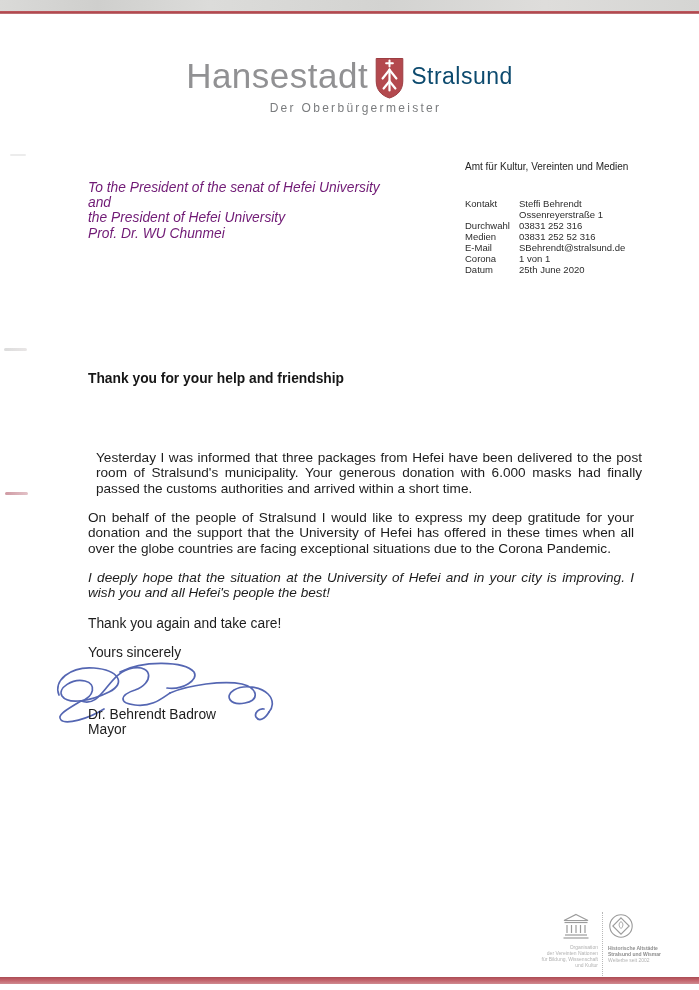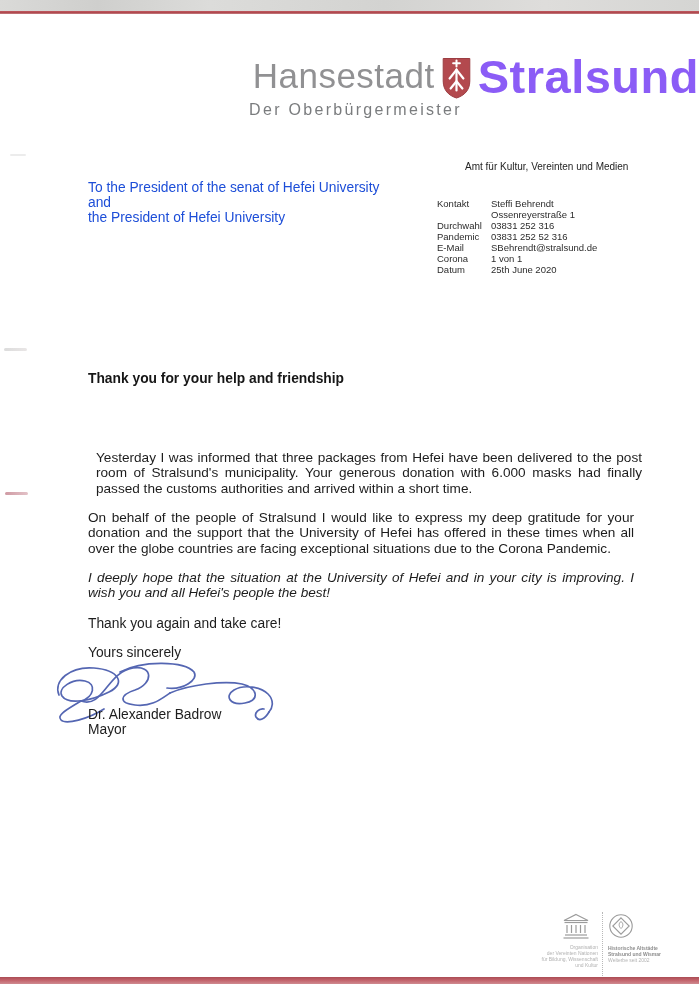--- a/index.html
+++ b/index.html
@@ -22,34 +22,34 @@
     position:absolute; left:0; top:977px; width:699px; height:7px;
     background:linear-gradient(180deg,#aa4d55 0%,#c2626a 45%,#d08a90 100%);
   }
   .fold { position:absolute; border-radius:2px; }
   .fold-1 { left:10px; top:154px; width:16px; height:2px; background:#ececec; }
   .fold-2 { left:4px;  top:348px; width:23px; height:3px; background:linear-gradient(90deg,#dcdcdc,#e9e6e6); }
   .fold-3 { left:5px;  top:492px; width:23px; height:3px; background:linear-gradient(90deg,#cf9aa3,#e3c2c8); }
 
   
   .brand { position:absolute; left:0; top:56px; width:699px; text-align:center; }
-  .brand-line { display:flex; justify-content:flex-end; align-items:center; gap:7px; height:40px; }
+  .brand-line { display:flex; justify-content:center; align-items:center; gap:7px; height:40px; }
   .brand-light { font-size:35px; color:#919193; letter-spacing:0.5px; }
-  .brand-bold  { font-size:47px; color:#8b5cf6; font-weight:700; letter-spacing:0.5px; }
+  .brand-bold  { font-size:23px; color:#0c4a6e; font-weight:400; letter-spacing:0.5px; }
   .shield { width:29px; height:42px; position:relative; top:2px; flex:0 0 auto; }
-  .brand-sub { margin-top:5px; font-size:16px; letter-spacing:2.3px; color:#7a7c7e;padding-left:12px; }
+  .brand-sub { margin-top:5px; font-size:12px; letter-spacing:2.3px; color:#7a7c7e;padding-left:12px; }
 
   
   .department { position:absolute; left:465px; top:161px; font-size:10px; color:#242424; }
-  .contact { position:absolute; left:437px; top:198px; font-size:9.5px; line-height:11px; color:#2c2c2c; }
+  .contact { position:absolute; left:465px; top:198px; font-size:9.5px; line-height:11px; color:#2c2c2c; }
   .crow { white-space:nowrap; }
   .clabel { display:inline-block; width:54px; }
 
   
-  .recipient { position:absolute; left:88px; top:180px; font-size:13.8px; line-height:15.2px; color:#1d4ed8; }
+  .recipient { position:absolute; left:88px; top:180px; font-size:13.8px; line-height:15.2px; color:#701a75;font-style:italic; }
 
   
   .subject    { position:absolute; left:88px; top:371px; font-size:13.8px; font-weight:700; color:#161616; }
   .salutation { position:absolute; left:88px; top:407px; font-size:13.8px; line-height:14.8px; }
   .para  { position:absolute; left:88px; width:546px; font-size:13.6px; line-height:15.3px; text-align:justify; color:#1d1d1d; }
   .p1 { top:450px;margin-left:8px; } .p2 { top:510px; } .p3 { top:570px;font-style:italic; }
   .thanks  { position:absolute; left:88px; top:616px; font-size:13.8px; }
   .closing { position:absolute; left:88px; top:645px; font-size:13.8px;text-align:right; }
   .signature-svg { position:absolute; left:48px; top:659px; width:238px; height:66px; }
   .sig-block { position:absolute; left:88px; top:707px; font-size:13.8px; line-height:15.2px; }
@@ -96,34 +96,35 @@
     </div>
     <div class="brand-sub">Der Oberbürgermeister</div>
   </header>
 
   <div class="department">Amt für Kultur, Vereinten und Medien</div>
 
   <div class="recipient">
     <div>To the President of the senat of Hefei University</div>
     <div>and</div>
     <div>the President of Hefei University</div>
+    <div>Prof. Dr. WU Chunmei</div>
   </div>
 
   <div class="contact">
     <div class="crow">
       <span class="clabel">Kontakt</span><span class="cvalue">Steffi Behrendt</span>
     </div>
     <div class="crow">
       <span class="clabel"></span><span class="cvalue">Ossenreyerstraße 1</span>
     </div>
     <div class="crow">
       <span class="clabel">Durchwahl</span><span class="cvalue">03831 252 316</span>
     </div>
     <div class="crow">
-      <span class="clabel">Pandemic</span><span class="cvalue">03831 252 52 316</span>
+      <span class="clabel">Medien</span><span class="cvalue">03831 252 52 316</span>
     </div>
     <div class="crow">
       <span class="clabel">E-Mail</span><span class="cvalue">SBehrendt@stralsund.de</span>
     </div>
     <div class="crow">
       <span class="clabel">Corona</span><span class="cvalue">1 von 1</span>
     </div>
     <div class="crow">
       <span class="clabel">Datum</span><span class="cvalue">25th June 2020</span>
     </div>
@@ -144,21 +145,21 @@
       <path d="M11,36 C5,22 22,7 46,9 C70,11 79,24 61,33 C43,42 20,46 14,37 C9,29 25,19 37,22 C49,25 46,38 33,42"></path>
       <path d="M33,42 C20,50 8,56 13,61 C18,66 40,60 56,50"></path>
       <path d="M33,42 C55,50 59,13 85,9 C105,6 106,24 87,31 C72,36 70,44 87,46 C104,48 113,40 122,34"></path>
       <path d="M72,13 C95,1 136,2 146,13 C151,21 135,31 119,29"></path>
       <path d="M122,34 C140,26 176,21 194,25 C210,29 212,41 197,44 C182,47 176,37 186,31 C196,25 213,28 220,35 C227,42 224,50 221,53"></path>
       <path d="M221,53 C217,60 211,63 208,58 C206,54 211,49 216,50"></path>
     </g>
   </svg>
 
   <div class="sig-block">
-    <div>Dr. Alexander Badrow</div>
+    <div>Dr. Behrendt Badrow</div>
     <div>Mayor</div>
   </div>
 
   <div class="footer-logos">
     <svg class="unesco-svg" viewBox="0 0 28 28">
       <g fill="none" stroke="#9b9b9b" stroke-width="1.2">
         <path d="M14,1.5 L26,7.5 L2,7.5 Z"></path>
         <line x1="2.5" y1="9.5" x2="25.5" y2="9.5"></line>
         <line x1="5" y1="12" x2="5" y2="20"></line>
         <line x1="9.5" y1="12" x2="9.5" y2="20"></line>

